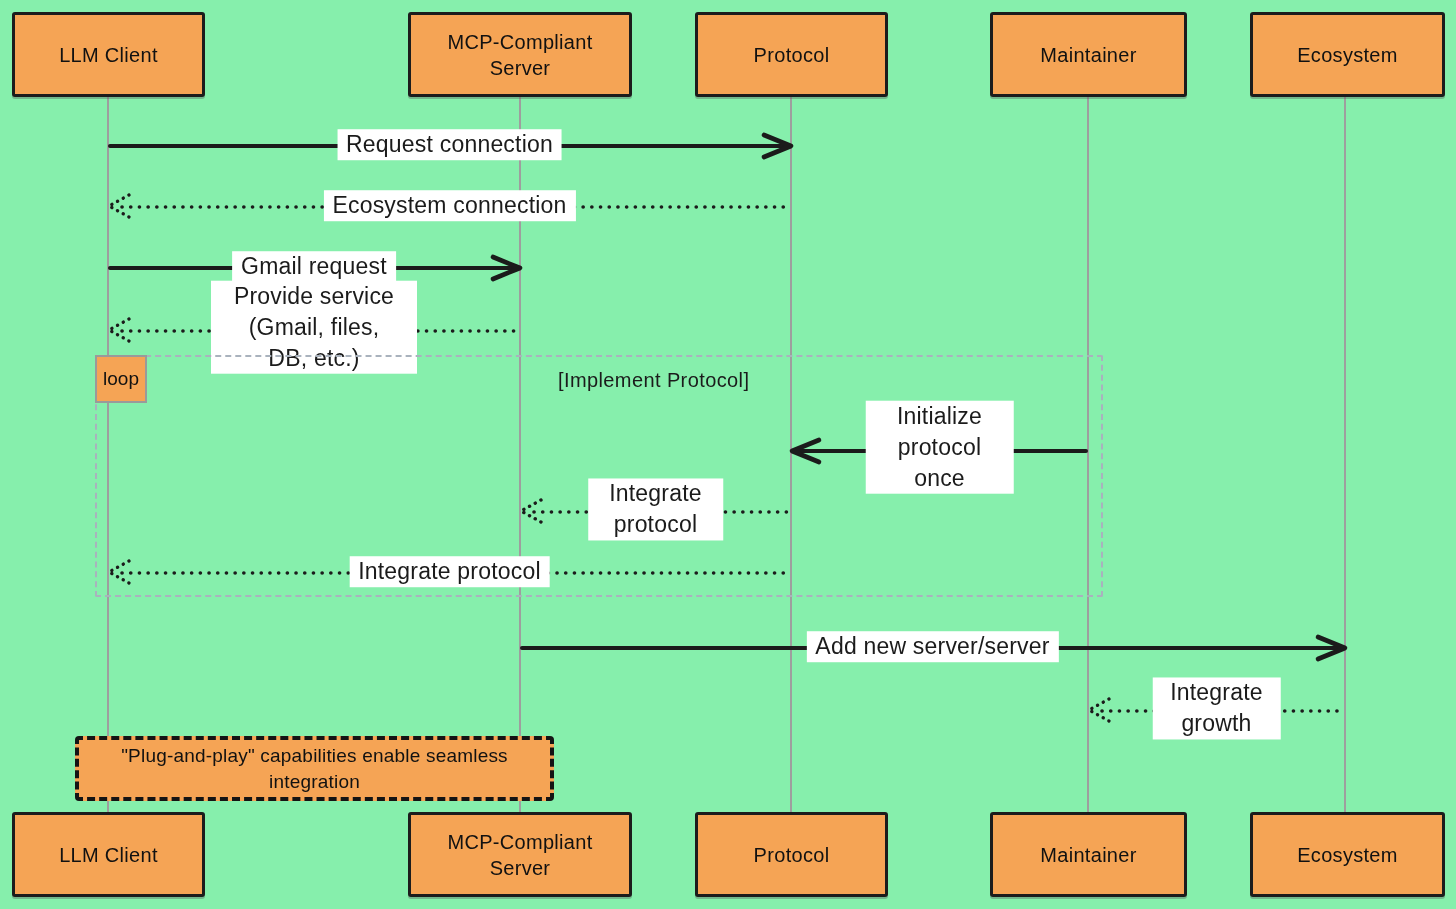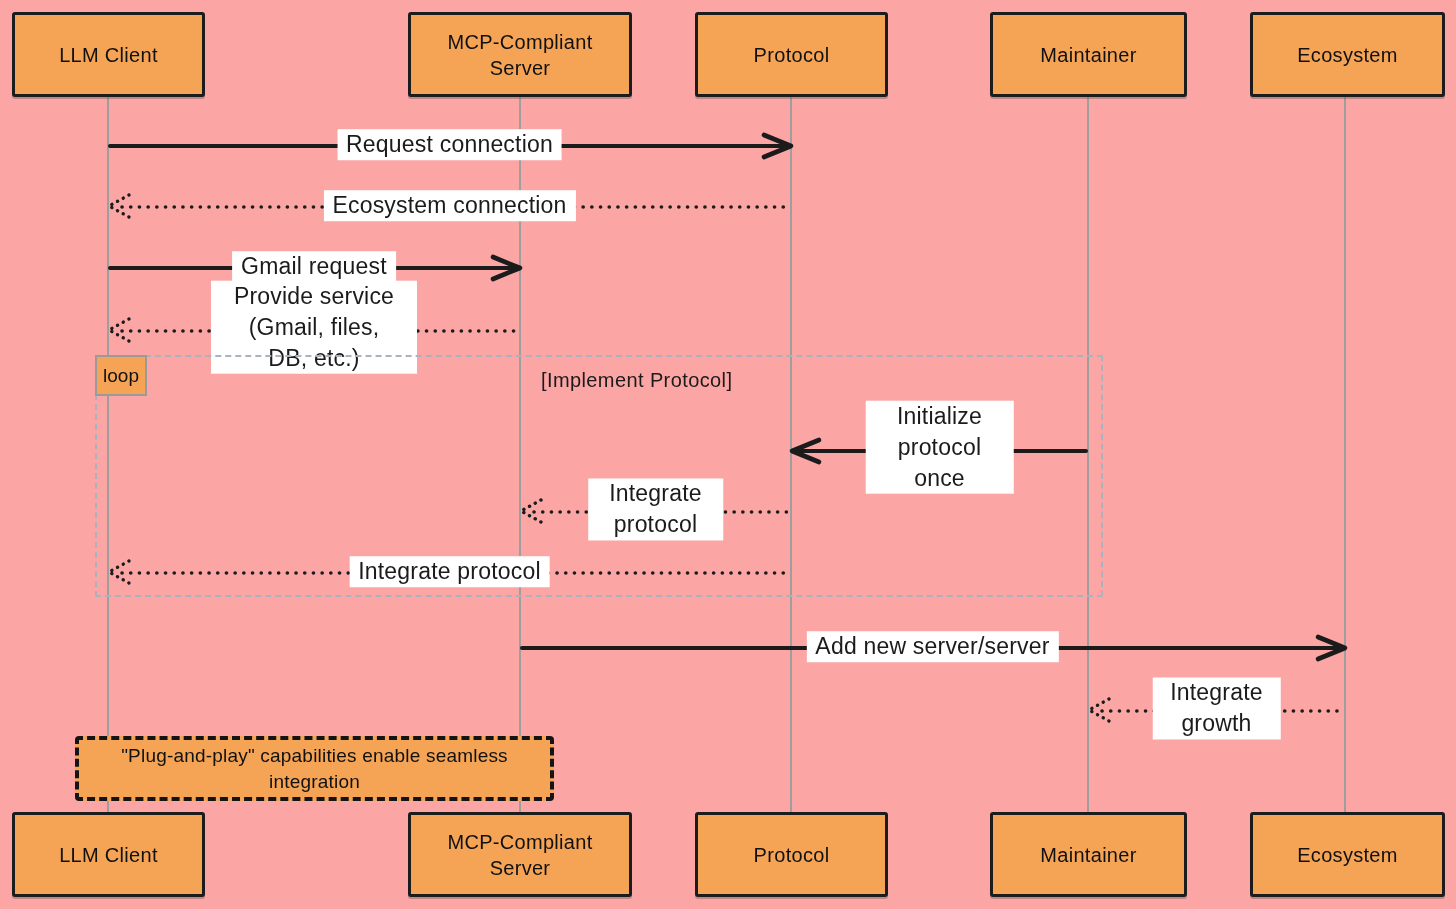--- a/index.html
+++ b/index.html
@@ -3,21 +3,21 @@
 <meta charset="utf-8">
 <style>
   :root{
     --orange:#f5a455;
     --ink:#1b1b1b;
     --lifeline:#9e9e9e;
     --loopborder:#a9b2bd;
   }
   html,body{margin:0;padding:0;background:#fff;}
   body{font-family:"Liberation Sans",sans-serif;color:var(--ink);}
-  .stage{position:relative;width:1456px;height:909px;background:#fca5a5;overflow:hidden;}
+  .stage{position:relative;width:1456px;height:909px;background:#86efac;overflow:hidden;}
 
   .lifeline{position:absolute;top:97px;height:715px;width:2px;background:var(--lifeline);}
 
   .actor{
     position:absolute;height:85px;background:var(--orange);
     border:3px solid #1c1c1c;border-radius:3px;
     display:flex;align-items:center;justify-content:center;
     box-shadow:0 2px 0 rgba(80,80,80,.35);
     box-sizing:border-box;
   }
@@ -37,27 +37,27 @@
     background:#fff;padding:0 9px;
     font-size:23px;letter-spacing:.2px;line-height:1.35;
     text-align:center;white-space:pre-line;color:var(--ink);
   }
 
   .loopbox{
     position:absolute;left:95px;top:355px;width:1008px;height:242px;
     border:2px dashed var(--loopborder);box-sizing:border-box;border-radius:2px;
   }
   .looplabel{
-    position:absolute;left:-2px;top:-2px;width:52px;height:41px;
+    position:absolute;left:-2px;top:-2px;width:52px;height:48px;
     background:var(--orange);border:2px solid #9a9a9a;box-sizing:border-box;
     display:flex;align-items:center;justify-content:center;
     font-size:19px;color:#111;
   }
   .guard{
-    position:absolute;left:444px;top:12px;
+    position:absolute;left:461px;top:12px;
     font-size:20px;letter-spacing:.4px;color:var(--ink);white-space:nowrap;
   }
 
   .note{
     position:absolute;left:75px;top:736px;width:479px;height:65px;
     background:var(--orange);border:4px dashed #141414;border-radius:4px;
     box-sizing:border-box;display:flex;align-items:center;justify-content:center;
     text-align:center;font-size:19px;line-height:1.35;letter-spacing:.2px;
     white-space:pre-line;color:#111;
   }

